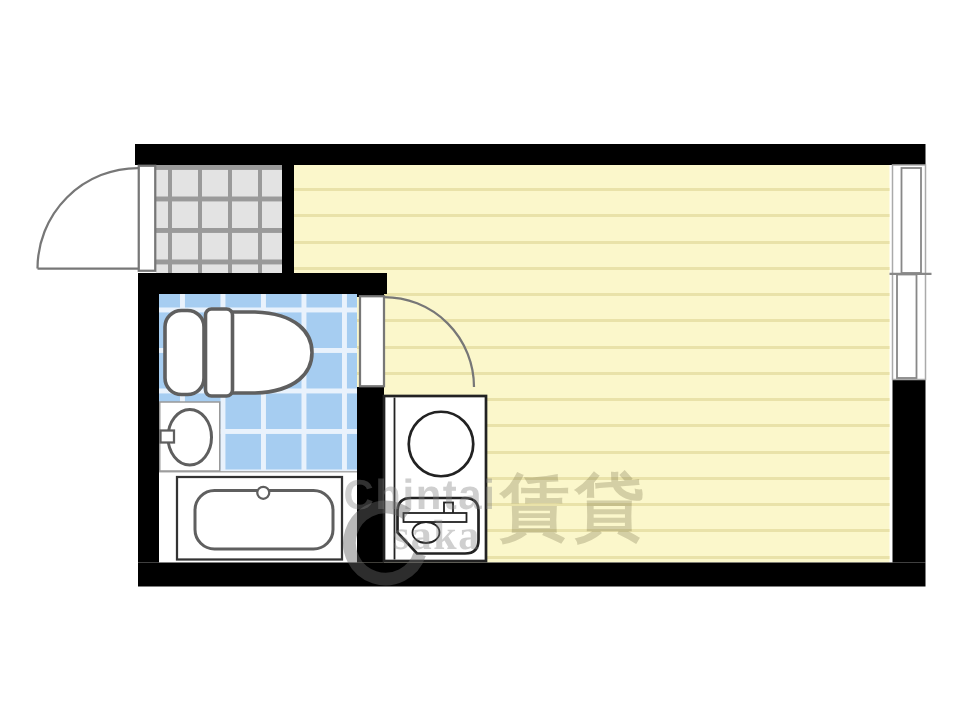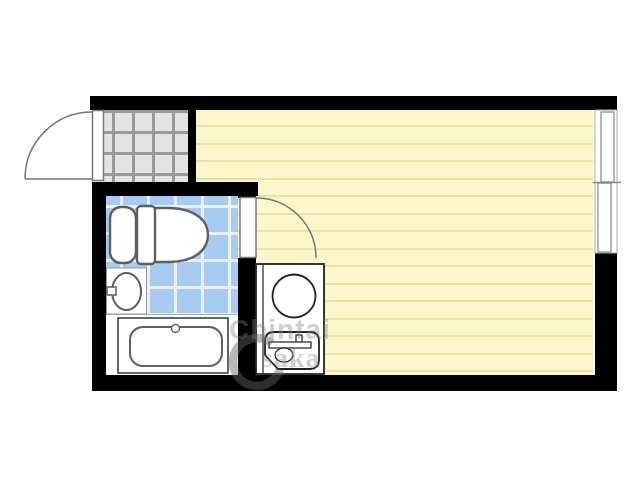--- a/index.html
+++ b/index.html
@@ -115,14 +115,15 @@
     <rect class="win" x="595" y="110" width="22" height="143" style="stroke:#aaa;stroke-width:1px"></rect>
     <rect class="win" x="601" y="112" width="13" height="70"></rect>
     <rect class="win" x="598" y="183" width="13" height="69"></rect>
     <line class="win" x1="593" y1="182.5" x2="621" y2="182.5" style="stroke-width:1.5px"></line>
 
     <circle class="ring" cx="257" cy="362" r="24" stroke-dasharray="121 30" transform="rotate(18 257 362)"></circle>
   </svg>
 
   <div class="wm wm-latin" style="left:229px;top:316px;">Chintai</div>
   <div class="wm wm-latin" style="left:262px;top:344px;font-family:Liberation Serif, serif;">saka</div>
+  <div class="wm wm-kanji" style="left:333px;top:314px;">賃貸</div>
 
 </div>
 
 </body></html>

